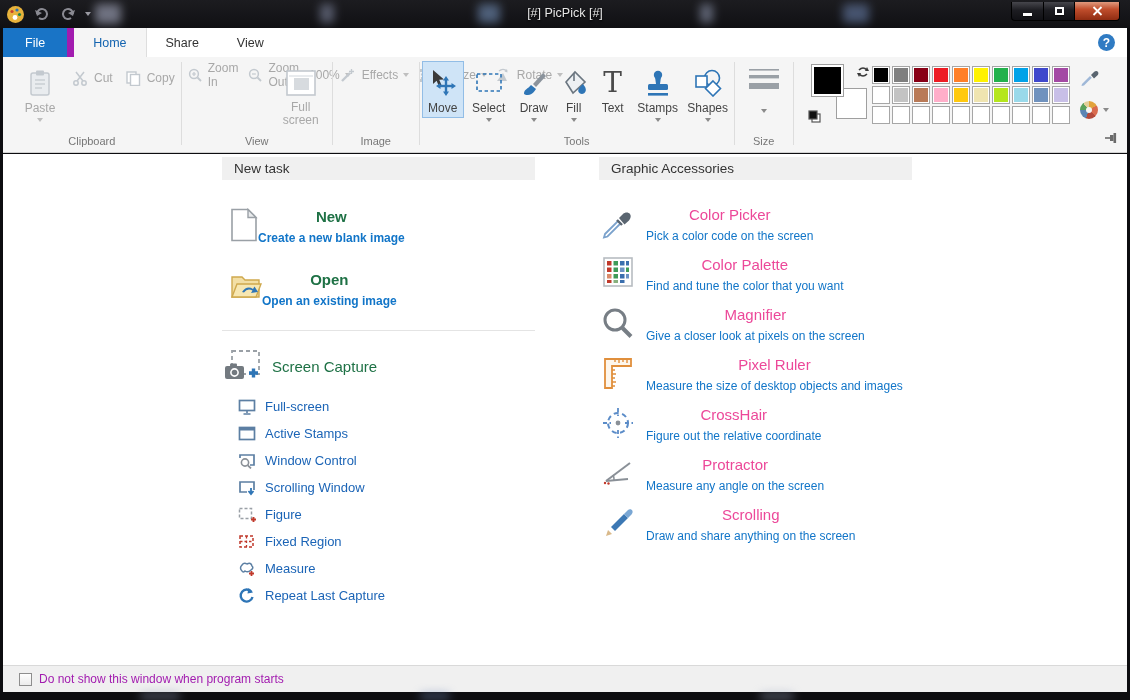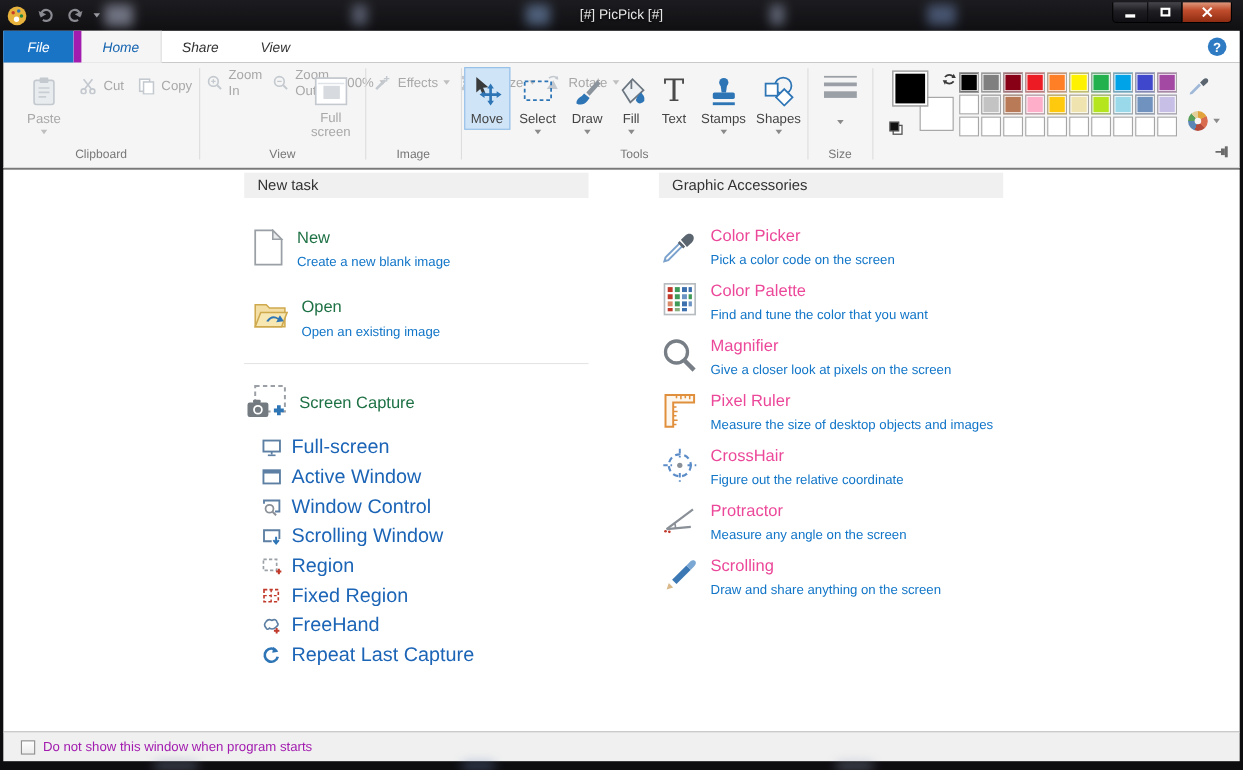--- a/index.html
+++ b/index.html
@@ -23,21 +23,21 @@
   .wbtn.min { width:33px; border-radius:0 0 0 4px; }
   .wbtn.max { width:31px; border-left:none; }
   .wbtn.close { width:45px; border-left:none; border-radius:0 0 4px 0;
     background:linear-gradient(#e09a7e,#c14e2d 40%,#8f2c12); }
   .glyph-min { width:9px; height:3px; background:#fff; margin-top:6px; box-shadow:0 1px 1px #0008; }
   .glyph-max { width:9px; height:8px; border:2px solid #fff; box-shadow:0 1px 1px #0008; }
 
   
   .tabbar { position:absolute; top:28px; left:3px; width:1124px; height:29px;
     background:#ffffff; display:flex; align-items:stretch; }
-  .tab { display:flex; align-items:center; padding:0 19px; font-size:12.5px; color:#333; cursor:default;font-style:italic; }
+  .tab { display:flex; align-items:center; padding:0 19px; font-size:12.5px; color:#333; cursor:default; }
   .tab.file { background:#1974c6; color:#fff; padding:0 22px; }
   .tab.home { color:#1464b0; background:#f5f5f5; border-left:7px solid #a21caf; border-right:1px solid #dedede; }
   .helpwrap { margin-left:auto; display:flex; align-items:center; padding-right:12px; }
   .help { width:17px; height:17px; border-radius:50%; background:#2f7bc3; color:#fff;
     font-size:12px; font-weight:bold; display:flex; align-items:center; justify-content:center; }
 
   
   .ribbon { position:absolute; top:57px; left:3px; width:1124px; height:96px;
     background:#f5f5f5; border-bottom:1px solid #d2d2d2; display:flex; align-items:stretch; }
   .group { display:flex; flex-direction:column; }
@@ -69,33 +69,33 @@
   .cell { border:1px solid #a6a6a6; box-shadow:inset 0 0 0 1px #fff; }
   .ctools { display:flex; flex-direction:column; gap:14px; margin:6px 0 0 10px; }
   .wheelrow { display:flex; align-items:center; gap:5px; }
   .wheel { width:18px; height:18px; border-radius:50%;
     background:conic-gradient(#e2a33c 0 60deg,#d96b4f 60deg 135deg,#b44a3c 135deg 200deg,#5b85b4 200deg 270deg,#5aa05a 270deg 320deg,#e3cf9a 320deg 360deg); position:relative; }
   .wheel:after { content:""; position:absolute; left:6px; top:6px; width:6px; height:6px; border-radius:50%; background:#f5f5f5; }
   .pin { position:absolute; right:9px; bottom:7px; }
 
   
   .main { position:absolute; top:154px; left:3px; width:1124px; height:511px; background:#fff; }
-  .col { position:absolute; top:3px; width:313px; }
+  .col { position:absolute; top:3px; width:313px;text-align:center; }
   .col.left { left:219px; } .col.right { left:596px; }
   .sechdr { height:23px; background:#f0f0f0; display:flex; align-items:center; padding-left:12px;
     font-size:13.5px; color:#333; }
-  .task { display:flex; gap:12px; margin-left:8px; align-items:flex-start; cursor:pointer; }
+  .task { display:flex; margin-left:8px; align-items:flex-start; cursor:pointer;font-weight:bold; }
   .task .ttl { font-size:15px; color:#1e7145; line-height:17px; }
   .task .dsc { font-size:12px; color:#1175c8; margin-top:6px; }
   .divline { border-top:1px solid #e4e4e4; margin-top:22px; }
   .cap-hdr { display:flex; gap:10px; margin-left:2px; margin-top:18px; align-items:center; cursor:pointer; }
   .cap-hdr .ttl { font-size:15px; color:#1e7145; }
   .caplist { margin-top:10px; }
   .caprow { display:flex; align-items:center; gap:9px; height:27px; padding-left:15px;
-    font-size:18px; color:#1b64b6; cursor:pointer; }
+    font-size:13px; color:#1b64b6; cursor:pointer; }
   .caprow .cic { width:19px; display:flex; justify-content:center; }
   .acc { display:flex; gap:11px; margin-left:2px; margin-bottom:13px; align-items:flex-start; cursor:pointer; }
   .acc .icn { width:34px; display:flex; justify-content:center; padding-top:1px; }
   .acc .ttl { font-size:15px; color:#ec4899; line-height:17px; }
   .acc .dsc { font-size:12px; color:#1175c8; margin-top:6px; }
 
   
   .footer { position:absolute; left:3px; bottom:8px; width:1124px; height:27px; background:#f0f0f0;
     border-top:1px solid #d9d9d9; display:flex; align-items:center; gap:7px; padding-left:16px; }
   .chk { width:13px; height:13px; border:1px solid #8e8e8e; background:linear-gradient(#fefefe,#ececec); }
@@ -494,21 +494,21 @@
             </span>
           <span>Full-screen</span>
         </div>
         <div class="caprow">
           <span class="cic">
               <svg width="18" height="15" viewBox="0 0 18 15">
             <rect x="1.5" y="1.5" width="15" height="12" fill="none" stroke="#5c7fa3" stroke-width="1.7"></rect>
             <rect x="1.5" y="1.5" width="15" height="3" fill="#5c7fa3"></rect>
           </svg>
             </span>
-          <span>Active Window</span>
+          <span>Active Stamps</span>
         </div>
         <div class="caprow">
           <span class="cic">
               <svg width="18" height="16" viewBox="0 0 18 16">
             <path d="M2 5 V2 H16 V12 H12" fill="none" stroke="#5c7fa3" stroke-width="1.7"></path>
             <circle cx="7" cy="9.5" r="3.6" fill="none" stroke="#8a9097" stroke-width="1.6"></circle>
             <path d="M9.8 12.3 L13 15.4" stroke="#8a9097" stroke-width="1.8"></path>
           </svg>
             </span>
           <span>Window Control</span>
@@ -522,39 +522,39 @@
             </span>
           <span>Scrolling Window</span>
         </div>
         <div class="caprow">
           <span class="cic">
               <svg width="18" height="16" viewBox="0 0 18 16">
             <rect x="1.5" y="1.5" width="12" height="10" fill="none" stroke="#9aa0a6" stroke-width="1.5" stroke-dasharray="3 2"></rect>
             <path d="M13 12.5 h5 M15.5 10 v5" stroke="#c0392b" stroke-width="1.9"></path>
           </svg>
             </span>
-          <span>Region</span>
+          <span>Figure</span>
         </div>
         <div class="caprow">
           <span class="cic">
               <svg width="18" height="16" viewBox="0 0 18 16">
             <rect x="2" y="2" width="13" height="11" fill="none" stroke="#c0392b" stroke-width="1.5" stroke-dasharray="3 2"></rect>
             <path d="M8.5 2 V13 M2 7.5 H15" stroke="#c0392b" stroke-width="1.3" stroke-dasharray="2.5 2"></path>
           </svg>
             </span>
           <span>Fixed Region</span>
         </div>
         <div class="caprow">
           <span class="cic">
               <svg width="18" height="16" viewBox="0 0 18 16">
             <path d="M4 10 Q1 7 4 4 Q6 1 9 3 Q13 1 14 5 Q16 7 13 9 Q10 12 7 10 Q5 12 4 10 Z" fill="none" stroke="#5c7fa3" stroke-width="1.5"></path>
             <path d="M11 12.5 h5 M13.5 10 v5" stroke="#c0392b" stroke-width="1.8"></path>
           </svg>
             </span>
-          <span>FreeHand</span>
+          <span>Measure</span>
         </div>
         <div class="caprow">
           <span class="cic">
               <svg width="17" height="17" viewBox="0 0 17 17">
             <path d="M13.5 5 A6 6 0 1 0 14.5 10" fill="none" stroke="#2e75b6" stroke-width="2.4"></path>
             <path d="M10.5 1 L15 5.5 L9.5 6.5 Z" fill="#2e75b6"></path>
           </svg>
             </span>
           <span>Repeat Last Capture</span>
         </div>

